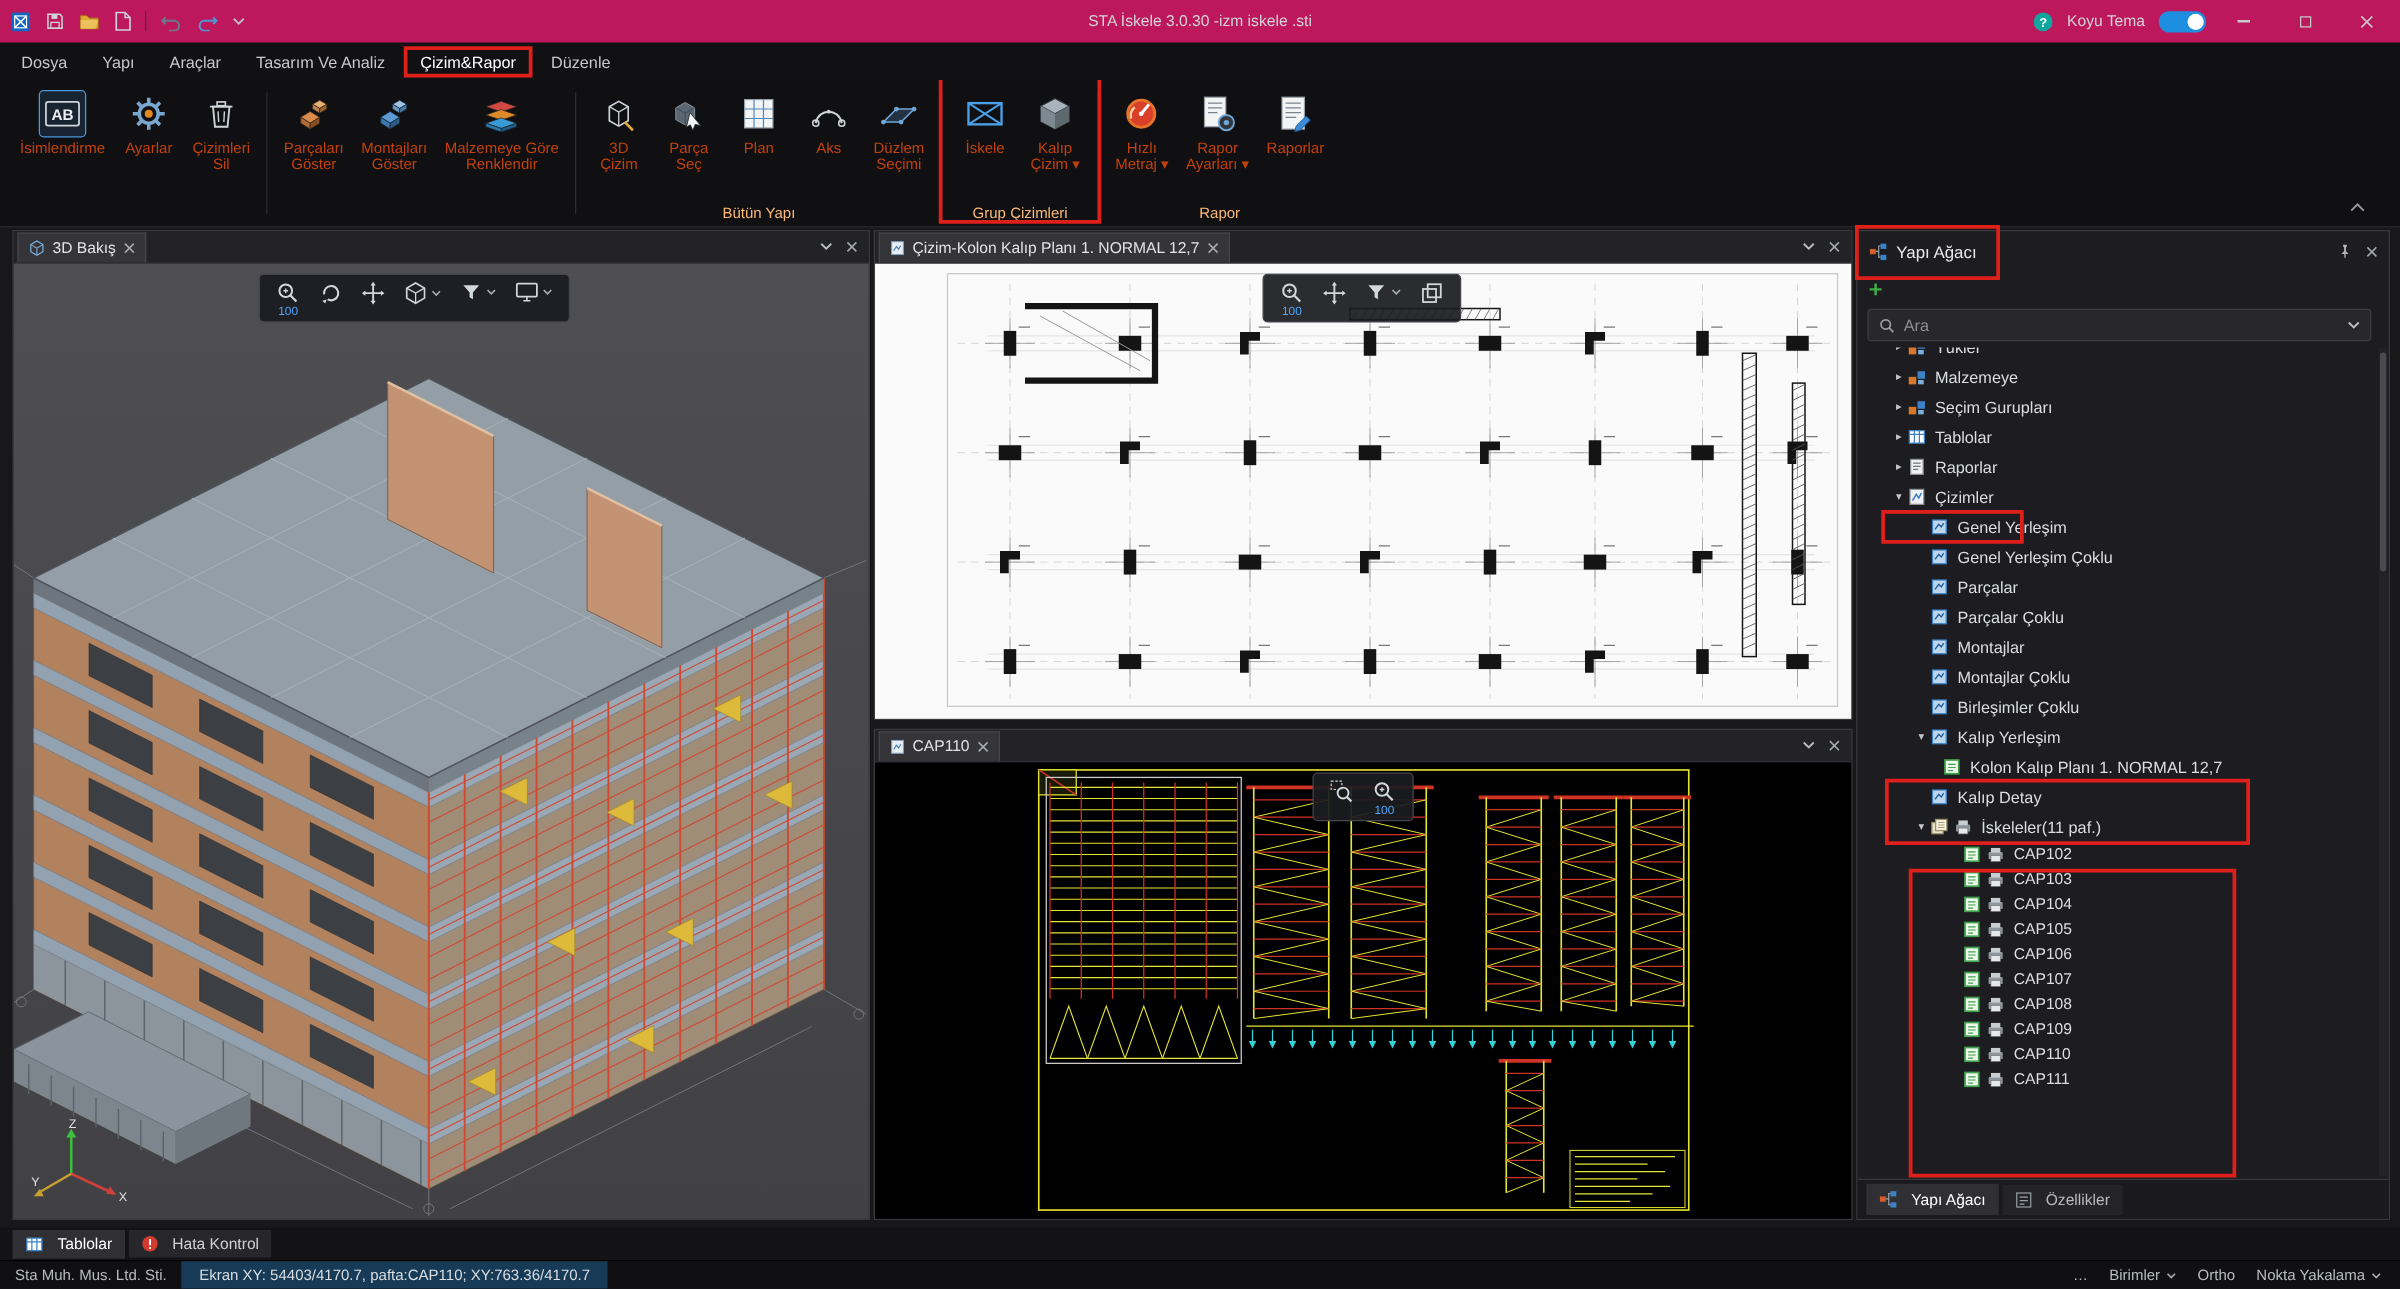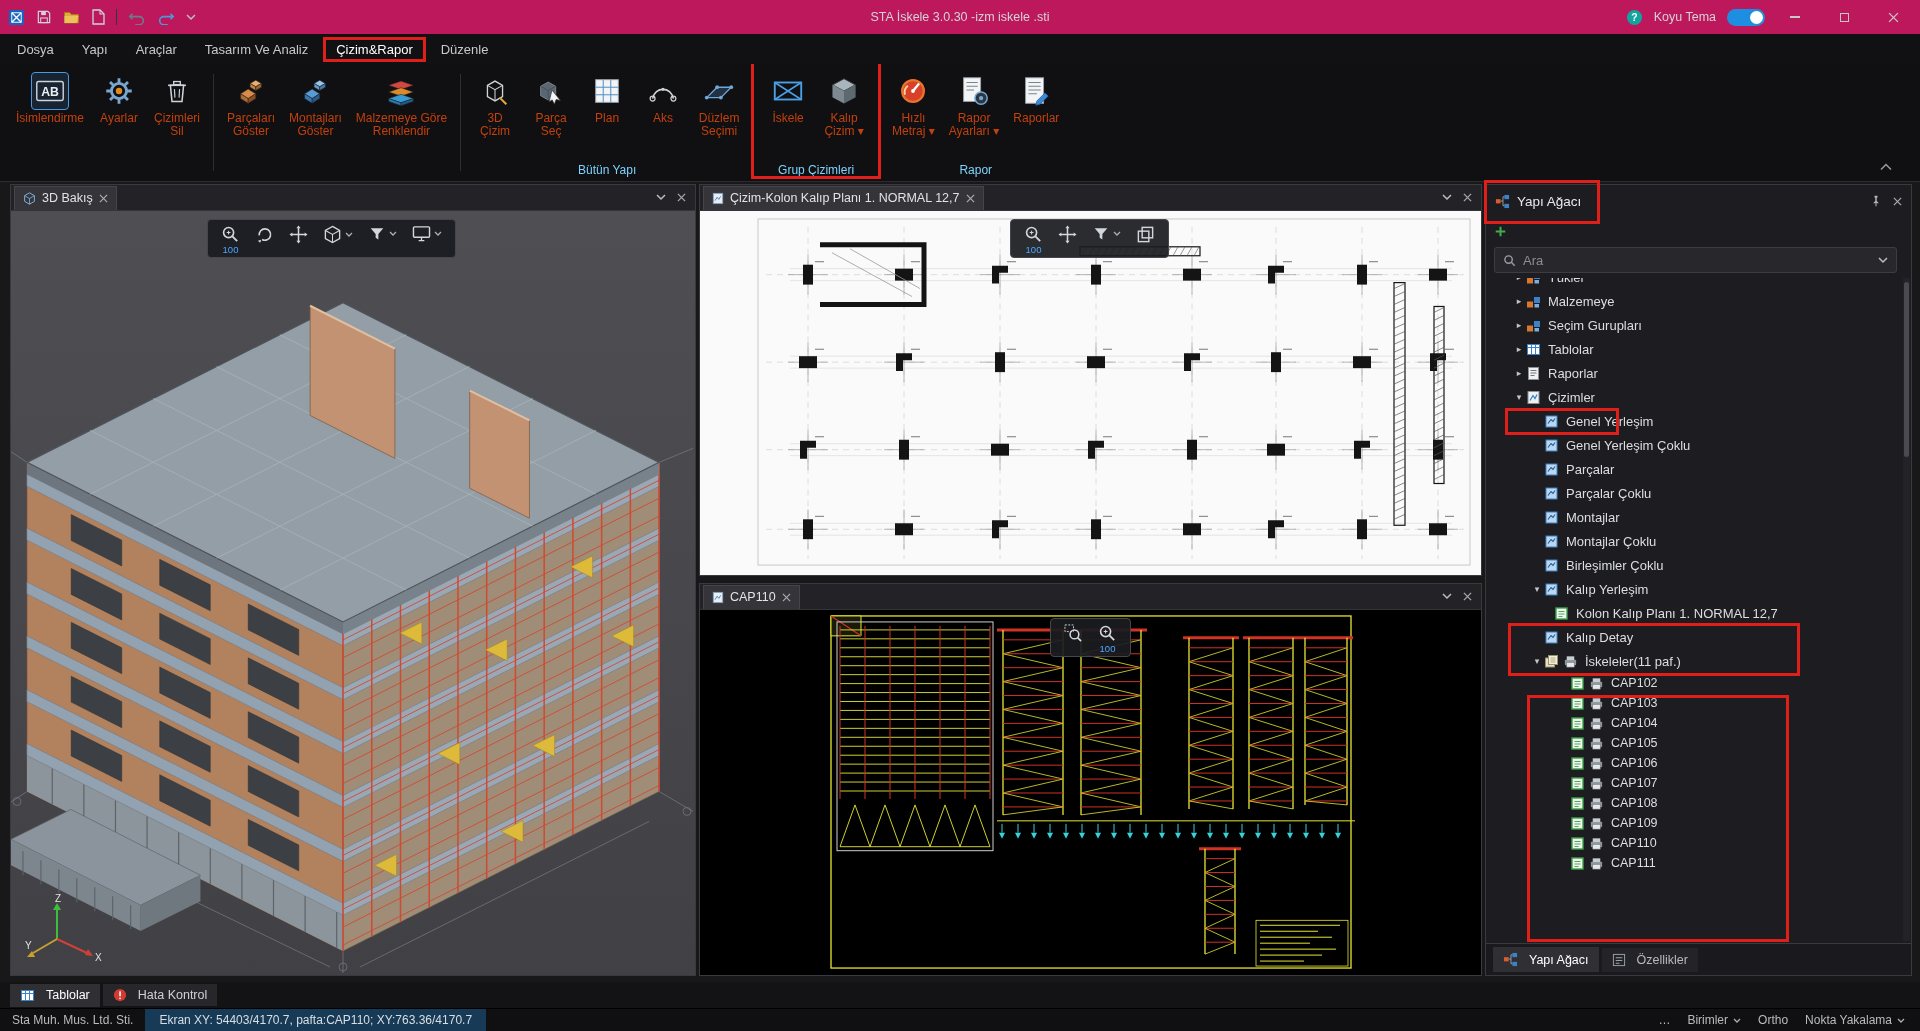--- a/index.html
+++ b/index.html
@@ -28,21 +28,21 @@
   .mtab { padding:5px 13px; font-size:13px; color:#c6c8cb; }
   .mtab.active { color:#ffffff; }
   .mtab.annotated { border:3px solid #de1f1a; padding:2px 10px; }
 
   
   #ribbon { position:absolute; left:0; top:64px; width:1920px; height:118px; background:#101013;
             border-bottom:1px solid #2b2b30; z-index:30; }
   #ribbon-groups { display:flex; height:100%; padding:2px 4px 0 6px; }
   .rgroup { display:flex; flex-direction:column; position:relative; padding:0 3px; }
   .rbtns { display:flex; flex:1; align-items:flex-start; }
-  .rlabel { height:20px; text-align:center; font-size:12px; color:#7dd3fc; line-height:18px; }
+  .rlabel { height:20px; text-align:center; font-size:12px; color:#fdba74; line-height:18px; }
   .rsep { width:1px; background:#2d2d33; margin:8px 3px 10px; }
   .rbtn { display:flex; flex-direction:column; align-items:center; gap:3px; padding:7px 7px 2px; min-width:56px; }
   .ricon { width:36px; height:36px; display:flex; align-items:center; justify-content:center; border-radius:3px; }
   .rbtn.selected .ricon { outline:1px solid #4a9ae0; background:rgba(74,154,224,.15); }
   .rlab { font-size:12px; line-height:13px; color:#c2410c; text-align:center; white-space:pre; }
   .ann-r { position:absolute; left:-6px; right:-6px; top:-15px; bottom:2px; border:3px solid #de1f1a; pointer-events:none; z-index:5; }
   .ribbon-collapse { position:absolute; right:28px; bottom:6px; opacity:.8; }
 
   
   .panel { position:absolute; background:#202024; border:1px solid #3a3a3e; }

